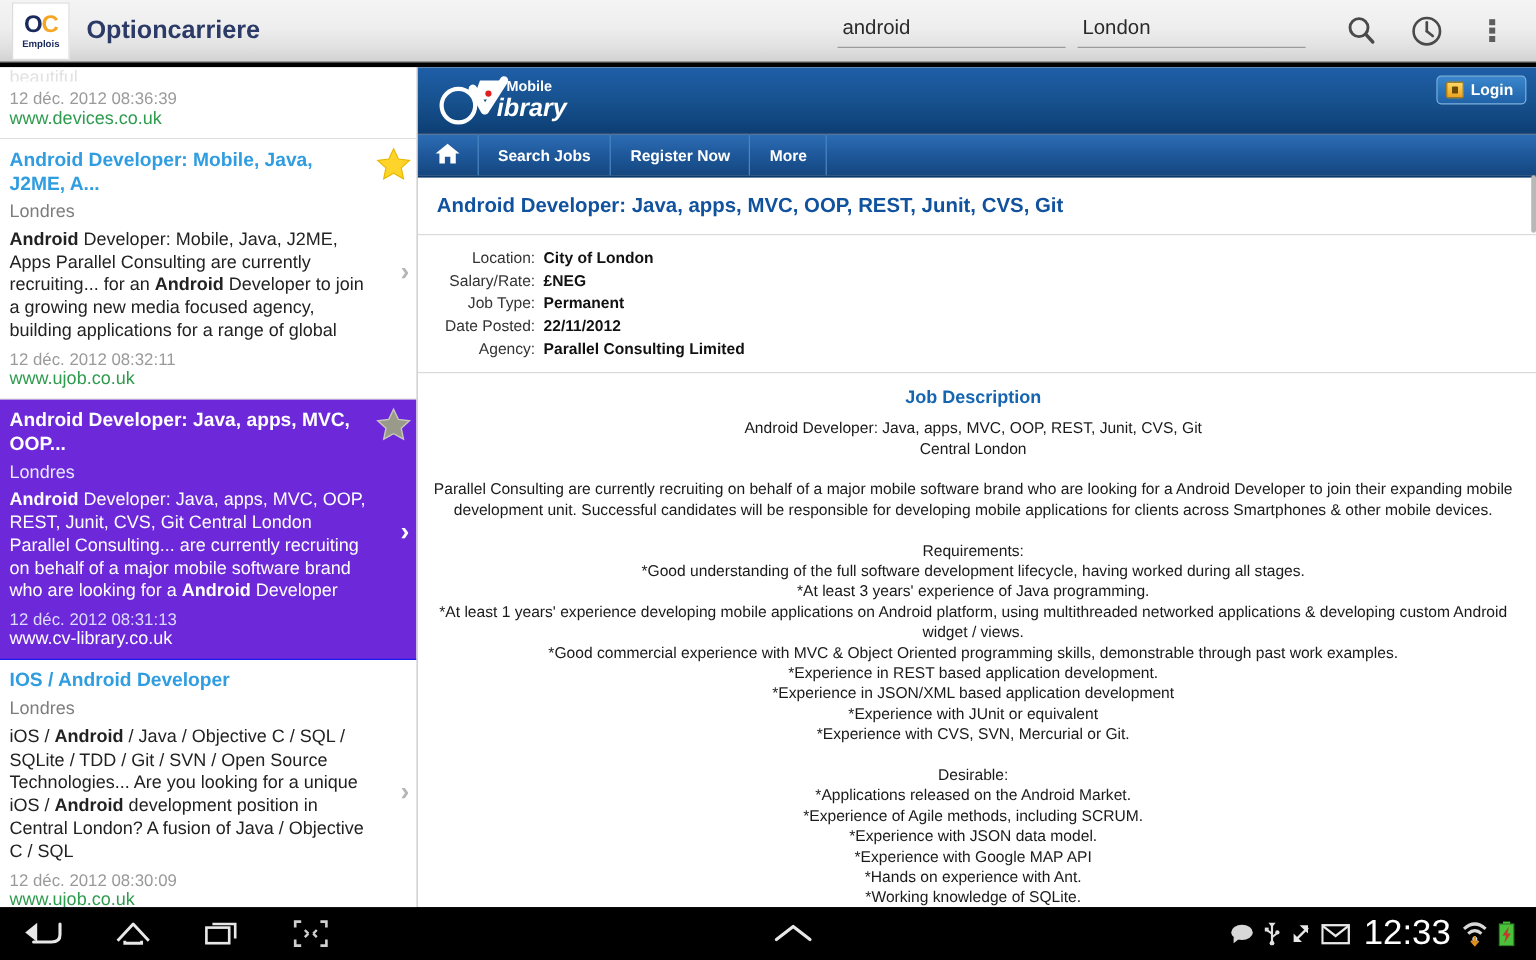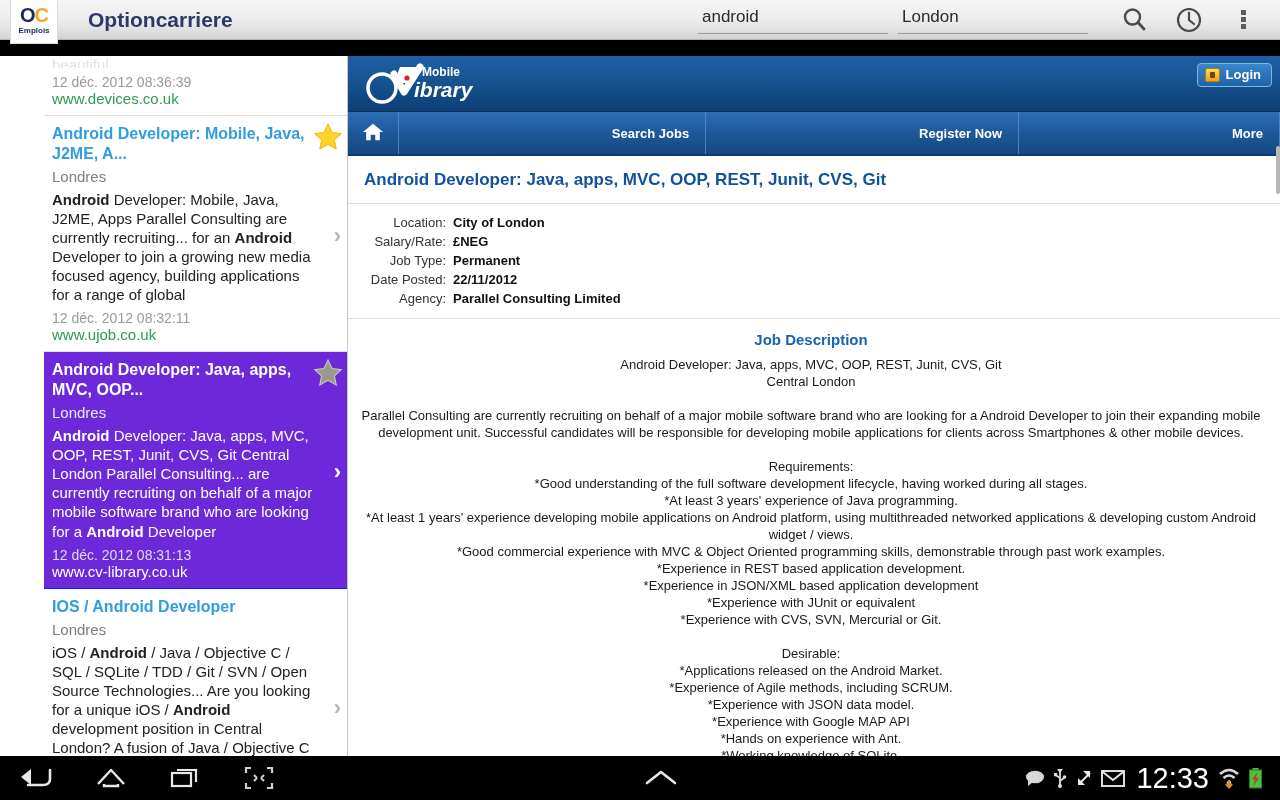--- a/index.html
+++ b/index.html
@@ -5,24 +5,24 @@
   * { box-sizing: border-box; margin: 0; padding: 0; }
   html, body {
     width: 1280px; height: 800px;
     font-family: "Liberation Sans", sans-serif;
     background: #000; overflow: hidden;
   }
   #app { position: relative; width: 1280px; height: 800px; }
 
   
   .toolbar {
-    position: absolute; top: 0; left: 0; width: 1280px; height: 40px;
+    position: absolute; top: 0; left: 0; width: 1280px; height: 52px;
     background: linear-gradient(to bottom, #f4f4f4 0%, #eeeeee 45%, #e2e2e2 75%, #d2d2d2 100%);
     border-bottom: 1px solid #b5b5b5;
-    display: flex; align-items: center; gap: 16px;
+    display: flex; align-items: center;
   }
   .app-logo {
     width: 48px; height: 48px; margin-left: 10px;
     background: #ffffff; border: 1px solid #dcdcdc;
     display: flex; flex-direction: column;
     align-items: center; justify-content: center; line-height: 1;
   }
   .logo-oc { font-size: 20px; font-weight: bold; letter-spacing: -1px; }
   .logo-o { color: #1b2a5e; }
   .logo-c { color: #f5a623; }
@@ -46,21 +46,21 @@
   }
   .tb-icon:last-child { margin-right: 14px; }
   .dots span {
     display: block; width: 5px; height: 5px; background: #5d5d5d;
     margin: 2px auto;
   }
 
   
   .listpane {
     position: absolute; top: 56px; left: 0; width: 348px; height: 700px;
-    background: #ffffff; overflow: hidden; border-right: 1px solid #c8c8c8; padding-left: 44px;
+    background: #ffffff; overflow: hidden; border-right: 1px solid #c8c8c8;
   }
   .job-item {
     position: relative; padding: 8px 34px 8px 8px;
     border-bottom: 1px solid #e0e0e0; background: #fff;
   }
   .job-item.selected { background: #6d28d9; border-bottom-color: #1a1aee; }
   .job-item.clipped-top { padding-top: 0; }
   .ji-title {
     font-size: 16px; font-weight: bold; color: #2f9de0;
     line-height: 1.25; padding-right: 4px;
@@ -89,25 +89,24 @@
     position: absolute; top: 56px; left: 348px;
     width: 932px; height: 700px; background: #ffffff; overflow: hidden;
   }
   .cv-header {
     height: 56px; position: relative;
     background: linear-gradient(to bottom, #1f5fa8 0%, #17528f 50%, #0d3e74 100%);
     border-bottom: 1px solid #0a2f59;
   }
   .cv-logo { position: absolute; left: 12px; top: 5px; }
   .cv-nav {
-    height: 44px;
+    height: 36px;
     background: linear-gradient(to bottom, #2d6db4 0%, #1d5698 55%, #15477f 100%);
     display: flex; align-items: stretch;
     border-bottom: 2px solid #0c3a6e;
-    justify-content: space-between;
   }
   .cv-nav-item {
     display: flex; align-items: center; padding: 0 16px;
     color: #ffffff; font-size: 13px; font-weight: bold;
     border-right: 1px solid #4b86c4; white-space: nowrap;
   }
   .cv-nav-item.home { padding: 0 14px; }
   .login-btn {
     position: absolute; right: 8px; top: 7px;
     background: linear-gradient(to bottom, #3a86cc 0%, #1f62a8 100%);

